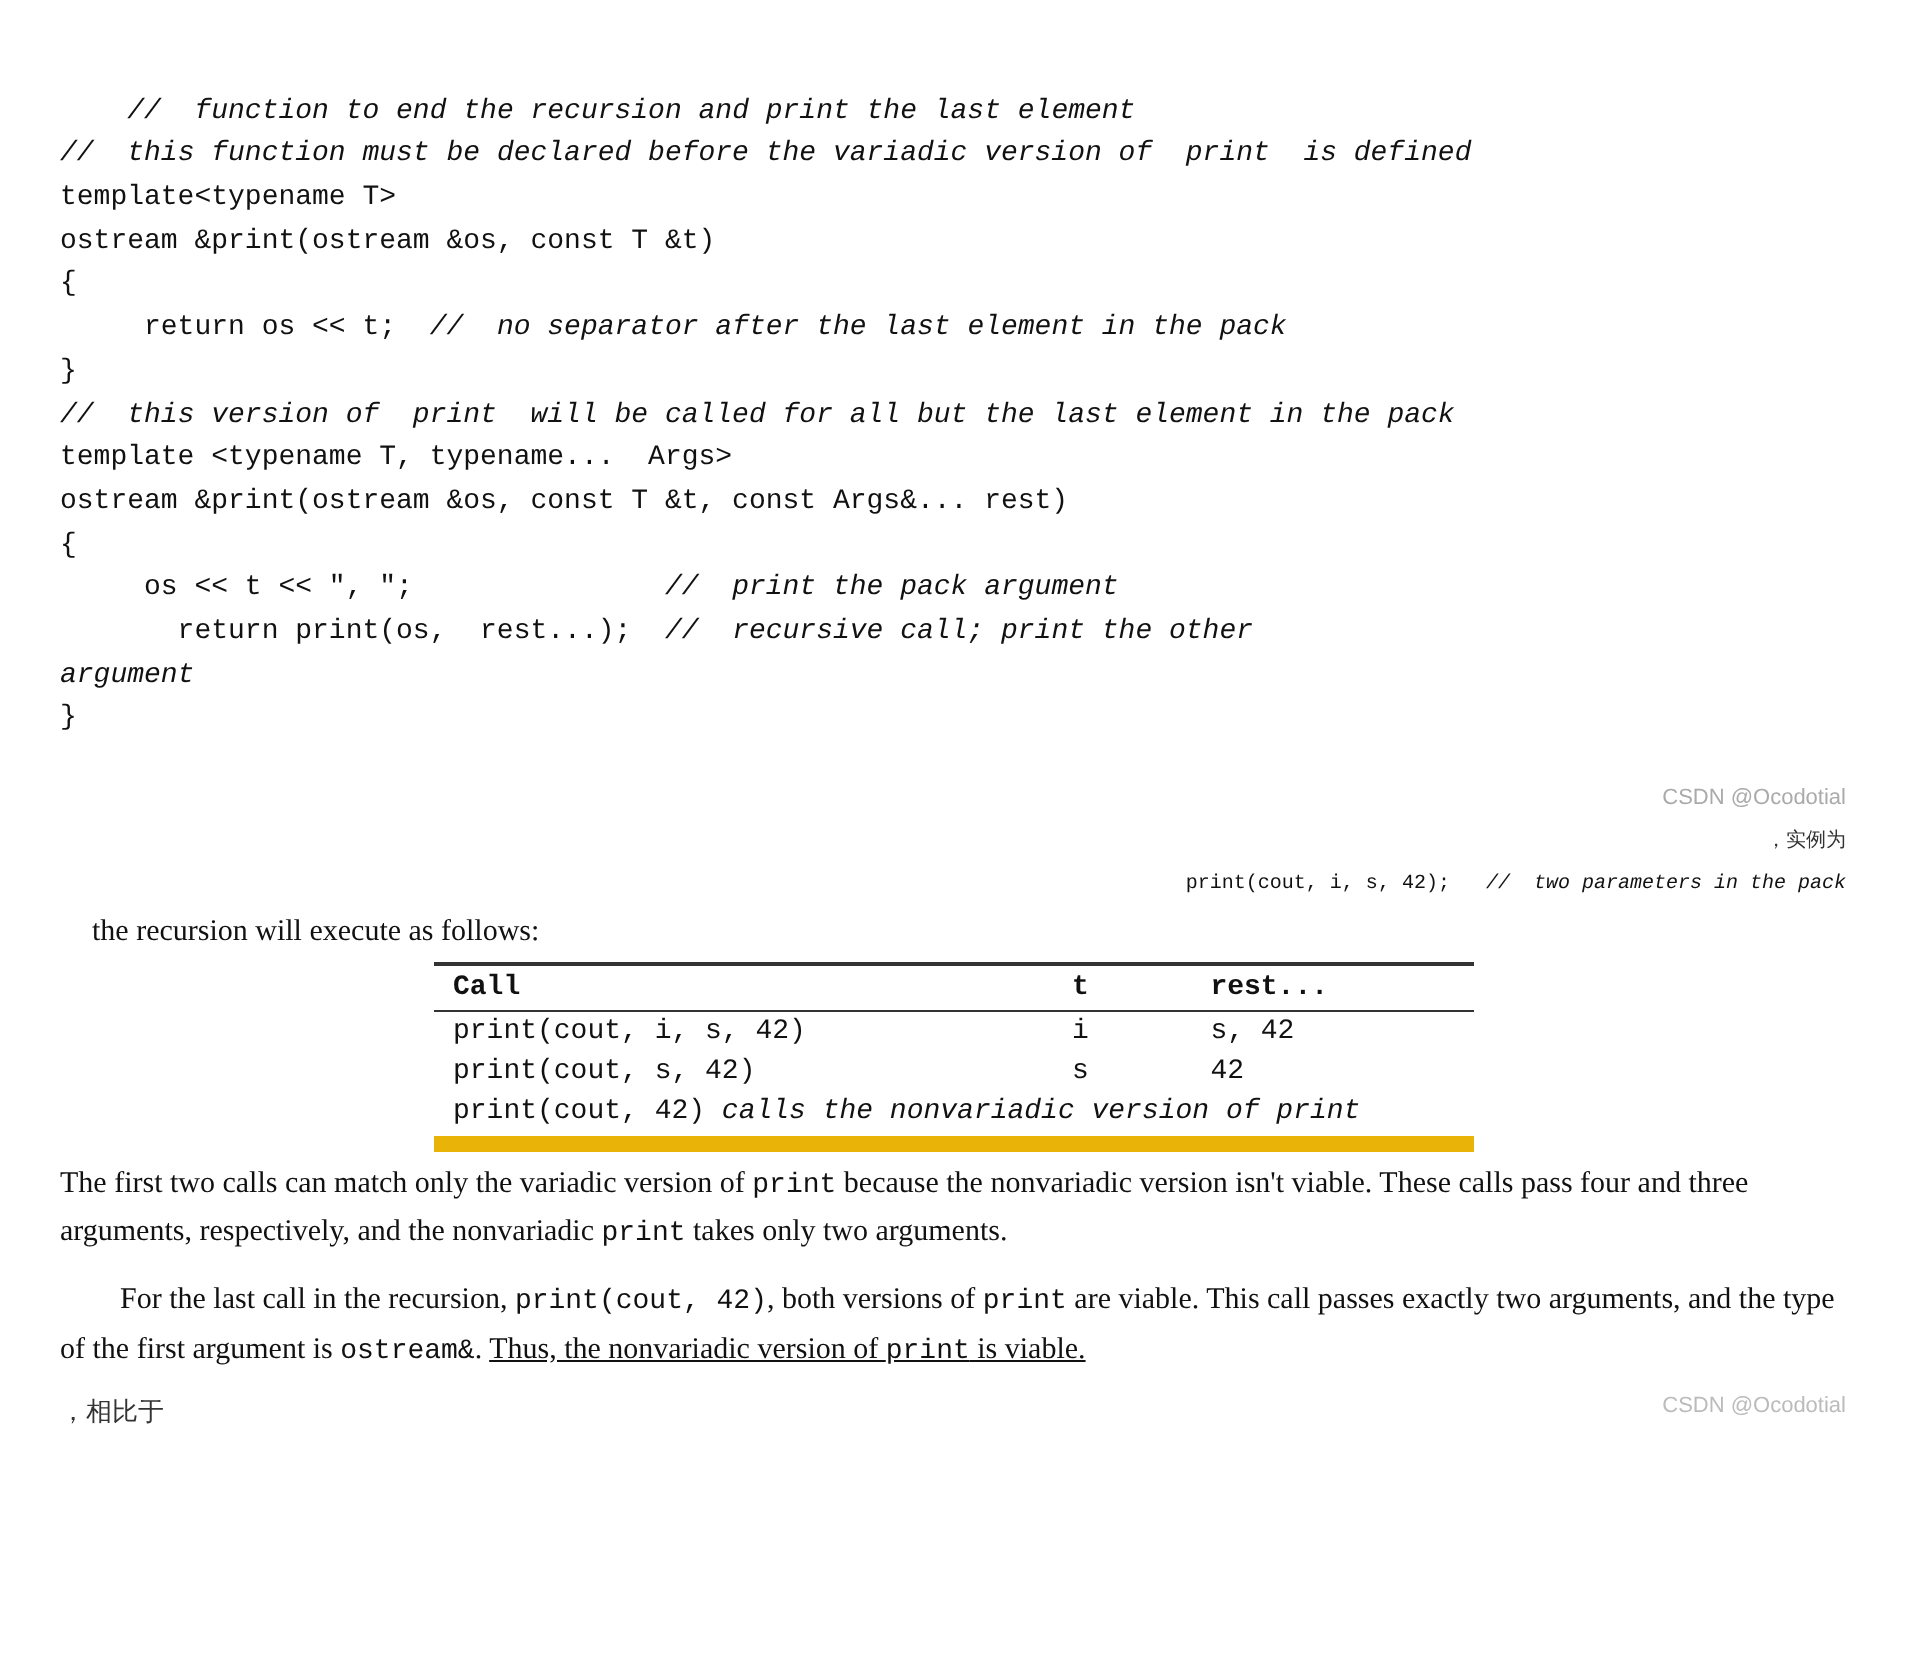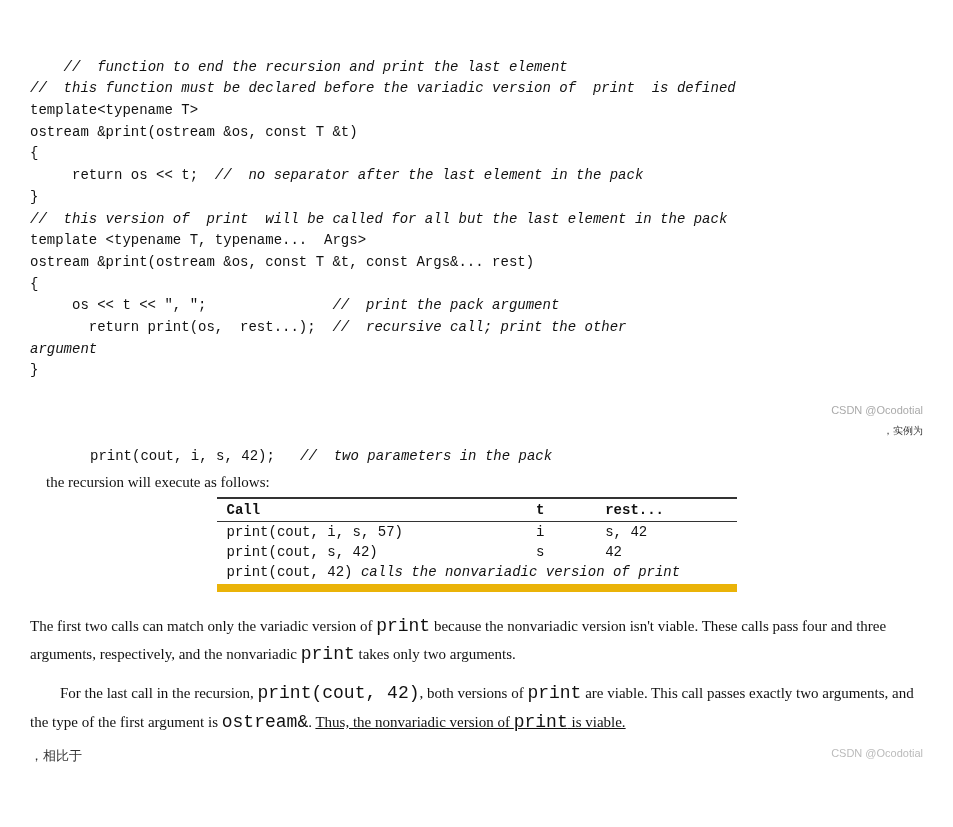--- a/index.html
+++ b/index.html
@@ -6,21 +6,21 @@
     body {
       background: #fff;
       font-family: Georgia, 'Times New Roman', serif;
       font-size: 15px;
       color: #111;
       width: 953px;
       min-height: 827px;
       overflow-x: hidden;
     }
     .page {
-      padding: 35px 30px 18px 30px;
+      padding: 24px 30px 18px 30px;
       position: relative;
     }
     .code-block {
       font-family: 'Courier New', Courier, monospace;
       font-size: 14px;
       line-height: 1.55;
       white-space: pre;
       margin-bottom: 0;
     }
     .code-comment {
@@ -38,31 +38,32 @@
       right: 18px;
     }
     .example-label {
       text-align: right;
       color: #333;
       font-size: 10px;
       margin-bottom: 6px;
     }
     .print-example {
       font-family: 'Courier New', Courier, monospace;
-      font-size: 14px;
+      font-size: 10px;
       margin: 10px 0 10px 60px;
+      text-align: right;
     }
     .recursion-text {
       font-size: 15px;
       margin: 8px 0 6px 16px;
       font-family: Georgia, serif;
     }
     table.call-table {
       border-collapse: collapse;
-      margin: 0 auto 20px auto;
+      margin: 0 auto 4px auto;
       font-family: 'Courier New', Courier, monospace;
       font-size: 14px;
       width: 520px;
     }
     table.call-table th {
       border-top: 2px solid #333;
       border-bottom: 1px solid #333;
       padding: 3px 30px 3px 10px;
       font-weight: bold;
       text-align: left;
@@ -79,21 +80,21 @@
     table.call-table .italic-cell {
       font-style: italic;
     }
     .para {
       font-size: 15px;
       line-height: 1.6;
       margin-bottom: 10px;
       font-family: Georgia, serif;
     }
     .para .code-inline {
-      font-size: 18px;
+      font-size: 14px;
     }
     .underline {
       text-decoration: underline;
     }
     .bottom-bar {
       position: relative;
       margin-top: 4px;
     }
     .right-label {
       text-align: left;
@@ -151,21 +152,21 @@
   <table class="call-table">
     <thead>
       <tr>
         <th>Call</th>
         <th>t</th>
         <th>rest...</th>
       </tr>
     </thead>
     <tbody>
       <tr>
-        <td>print(cout, i, s, 57)</td>
+        <td>print(cout, i, s, 42)</td>
         <td>i</td>
         <td>s, 42</td>
       </tr>
       <tr>
         <td>print(cout, s, 42)</td>
         <td>s</td>
         <td>42</td>
       </tr>
       <tr>
         <td colspan="3">print(cout, 42) <span class="italic-cell"><em>calls the nonvariadic version of print</em></span></td>

